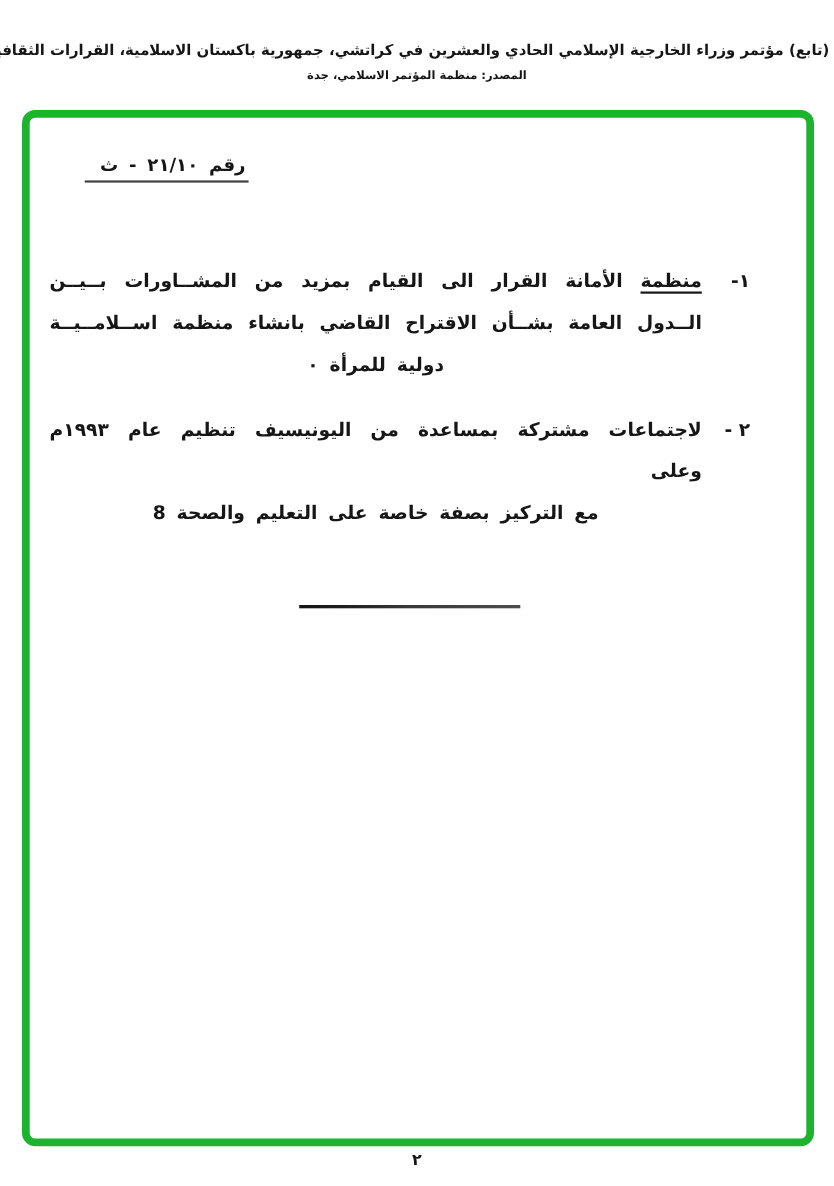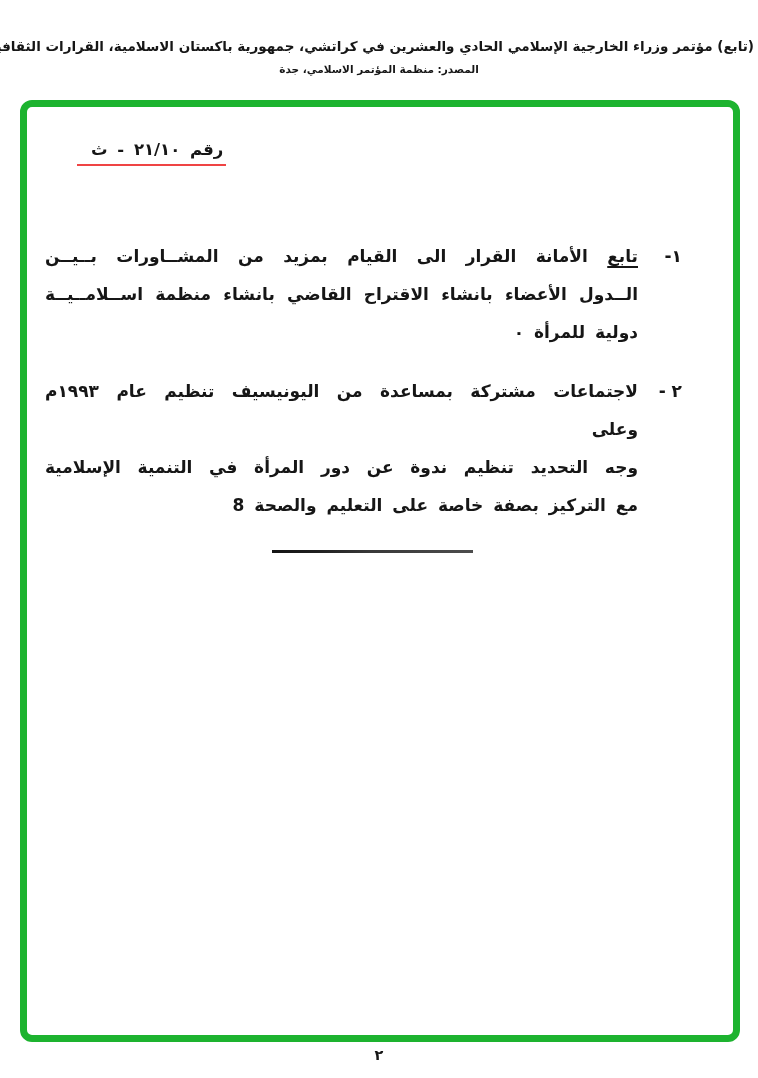--- a/index.html
+++ b/index.html
@@ -33,21 +33,21 @@
     border:7px solid #1db32f;
     border-radius:12px;
     background:#ffffff;
   }
 
   
   .res-heading {
     position:absolute; left:77px; top:140px;
     direction:rtl;
     font-size:16.5px; font-weight:bold;
-    border-bottom:2px solid #ef4444;
+    border-bottom:2px solid #404040;
     padding:0 3px 5px 14px;
     word-spacing:4px;
     white-space:nowrap;
   }
 
   
   .clause {
     position:absolute; left:45px; right:76px;
     direction:rtl;
     display:flex; align-items:flex-start;
@@ -59,21 +59,21 @@
     font-size:17px; font-weight:bold; line-height:38px;
     text-align:right; padding-left:6px;
     white-space:nowrap;
   }
   .lines { flex:1 1 auto; min-width:0; }
   .line {
     font-size:17px; font-weight:bold; line-height:38px;
     word-spacing:4px;
   }
   .jfull { text-align:justify; text-align-last:justify; }
-  .llast { text-align:right; }
+  .llast { text-align:center; }
   .lead {
     text-decoration:underline;
     text-decoration-thickness:2px;
     text-underline-offset:4px;
   }
 
   
   .divider {
     position:absolute; left:272px; top:550px;
     width:201px; height:3px;
@@ -96,31 +96,30 @@
 
   <div class="hdr2">المصدر: منظمة المؤتمر الاسلامي، جدة</div>
 
   <div class="frame"></div>
 
   <div class="res-heading">رقم ٢١/١٠ - ث</div>
 
   <div class="clause clause-1">
     <div class="marker">١-</div>
     <div class="lines">
-      <div class="line jfull"><span class="lead">تابع</span> <span>الأمانة القرار الى القيام بمزيد من المشــاورات بــيــن</span></div>
-      <div class="line jfull">الــدول الأعضاء بانشاء الاقتراح القاضي بانشاء منظمة اســلامــيــة</div>
+      <div class="line jfull"><span class="lead">منظمة</span> <span>الأمانة القرار الى القيام بمزيد من المشــاورات بــيــن</span></div>
+      <div class="line jfull">الــدول العامة بشــأن الاقتراح القاضي بانشاء منظمة اســلامــيــة</div>
       <div class="line llast">دولية للمرأة ٠</div>
     </div>
   </div>
 
   <div class="clause clause-2">
     <div class="marker">٢ -</div>
     <div class="lines">
       <div class="line jfull">لاجتماعات مشتركة بمساعدة من اليونيسيف تنظيم عام ١٩٩٣م وعلى</div>
-      <div class="line jfull">وجه التحديد تنظيم ندوة عن دور المرأة في التنمية الإسلامية</div>
       <div class="line llast">مع التركيز بصفة خاصة على التعليم والصحة 8</div>
     </div>
   </div>
 
   <div class="divider"></div>
 
   <div class="pagenum">٢</div>
 
 </div>
 

